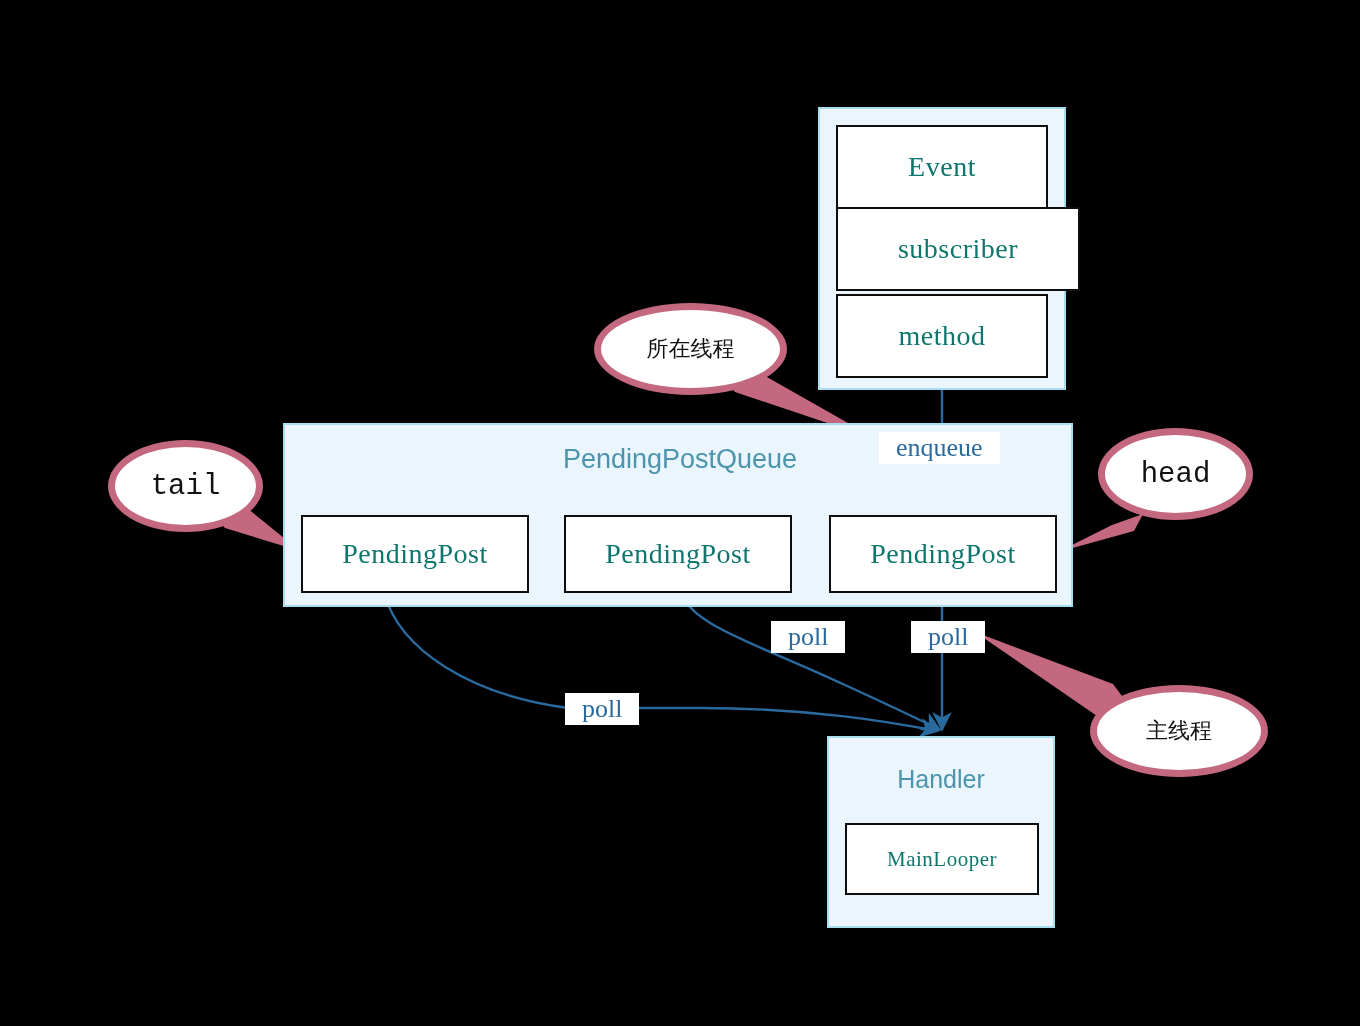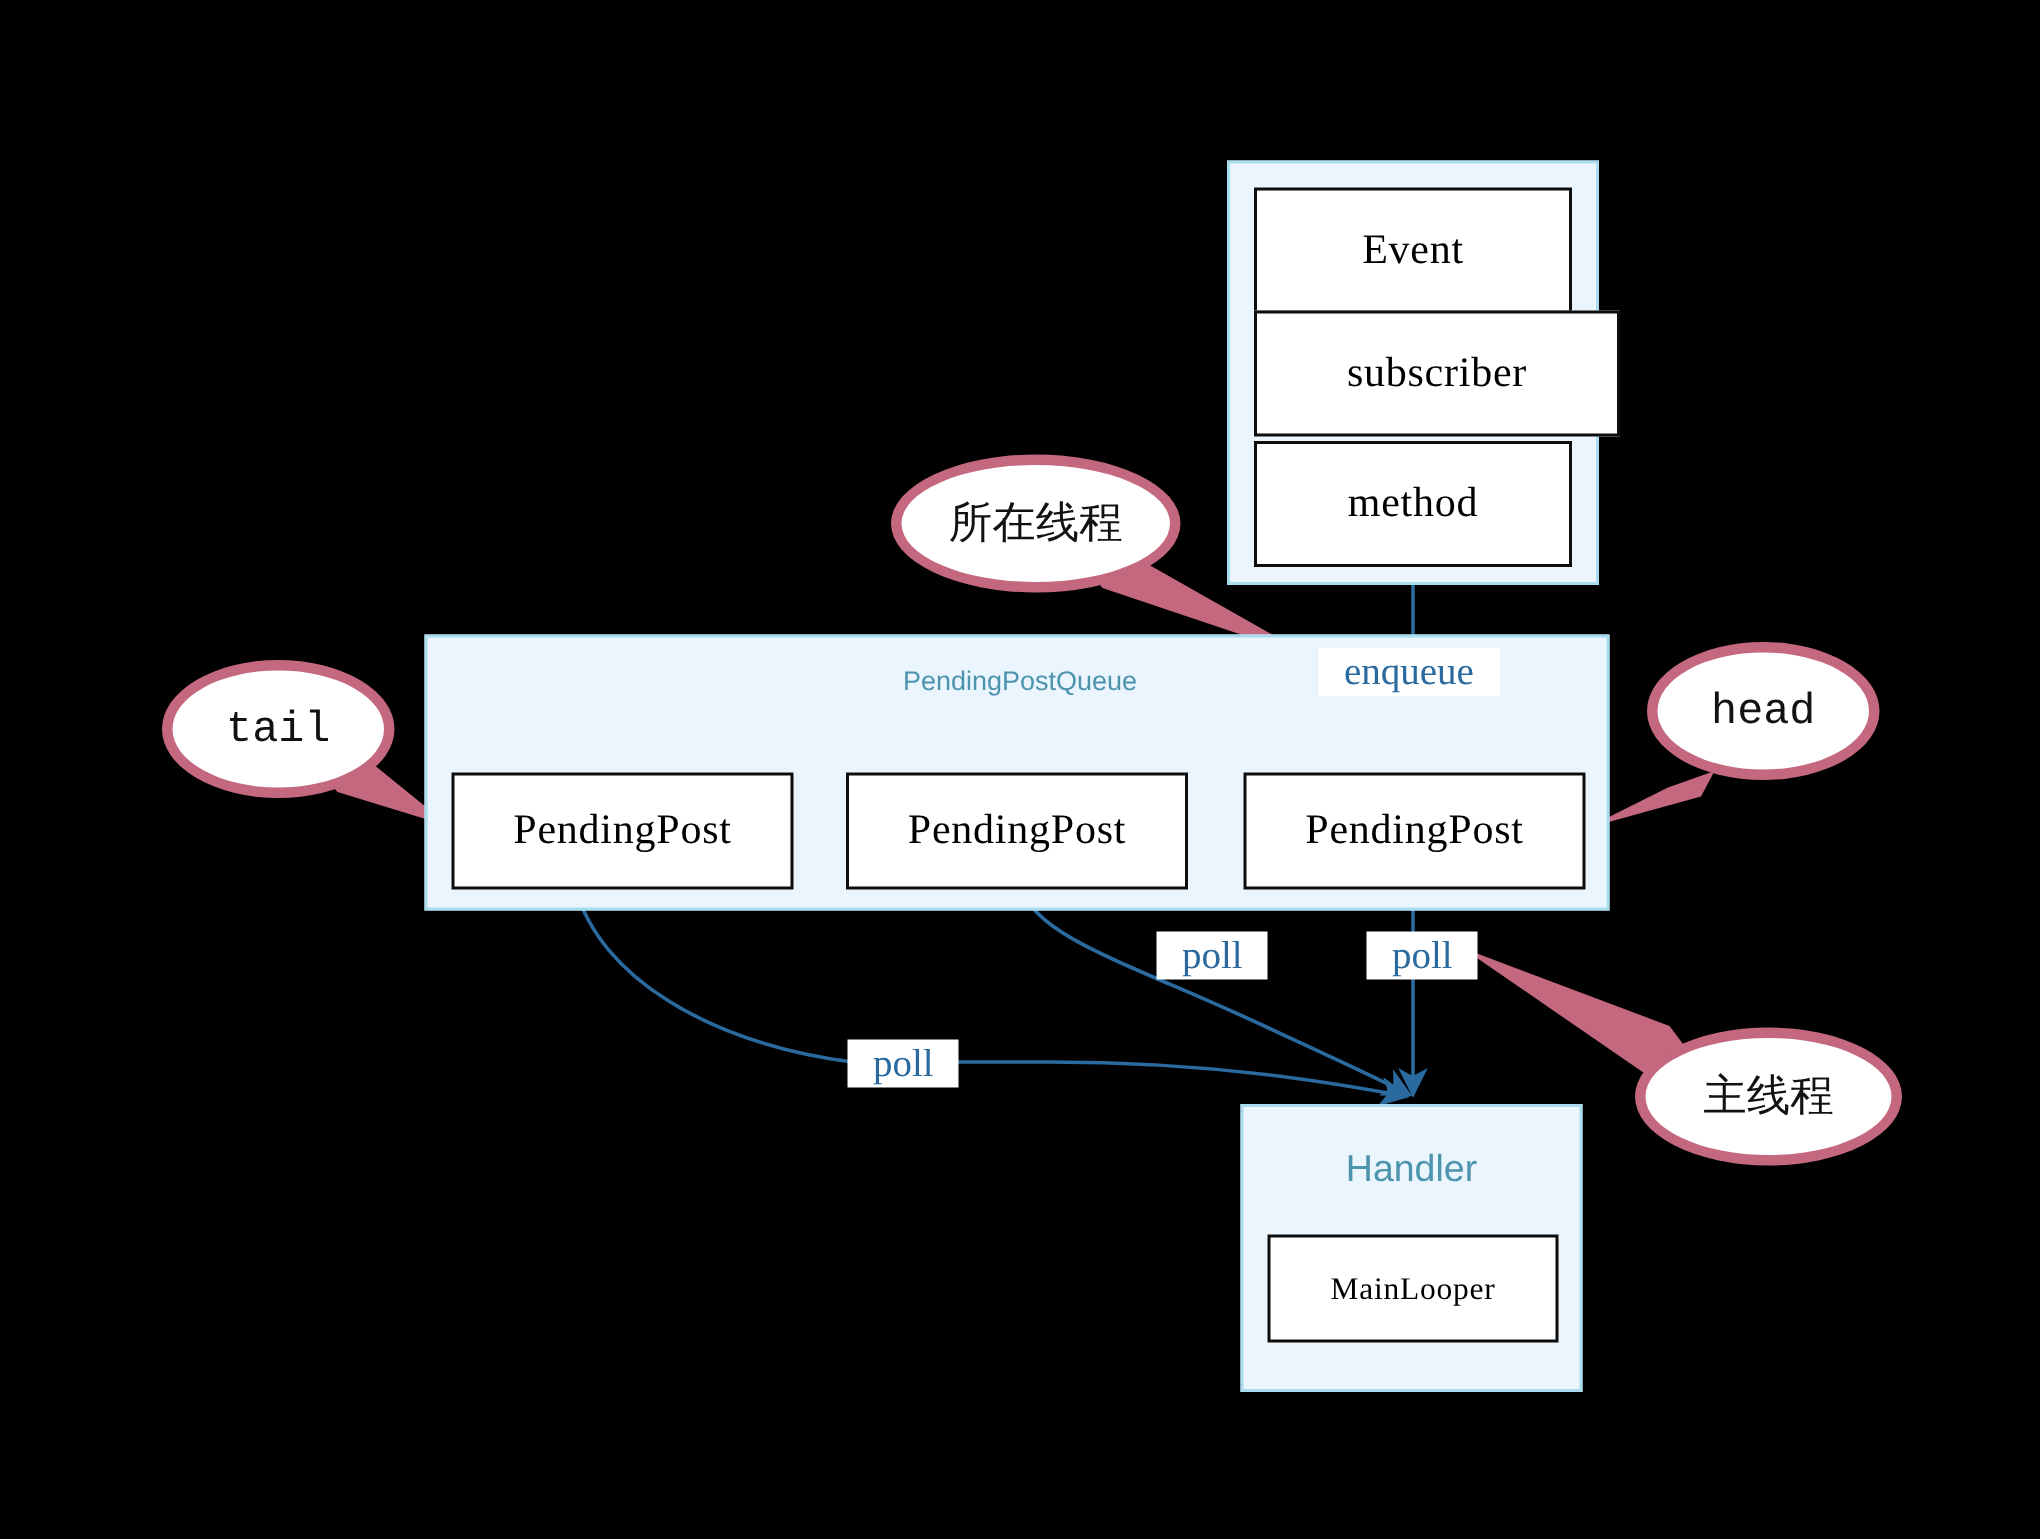--- a/index.html
+++ b/index.html
@@ -37,33 +37,33 @@
   
   .panel-title {
     position: absolute;
     left: 0;
     width: 100%;
     text-align: center;
     font-family: "Liberation Sans", sans-serif;
     color: #4d94ad;
     font-weight: normal;
   }
-  #queue-title   { top: 444px; font-size: 18px; }
+  #queue-title   { top: 444px; font-size: 27px; }
   #handler-title { top: 765px; left: 827px; width: 228px; font-size: 25px; }
 
   
   .wbox {
     position: absolute;
     background: #ffffff;
     border: 2.5px solid #0d0d0d;
     box-sizing: border-box;
     display: flex;
     align-items: center;
     justify-content: center;
-    color: #000000;
+    color: #0f766e;
     font-family: "Liberation Serif", serif;
     font-size: 28px;
     letter-spacing: 0.5px;
     white-space: nowrap;
   }
   
   #event-row-1 { left: 836px; top: 125px; width: 212px; height: 84px; }
   #event-row-2 { left: 836px; top: 207px; width: 244px; height: 84px; }
   #event-row-3 { left: 836px; top: 276px; width: 212px; height: 84px; margin-top: 18px; }
 
@@ -104,21 +104,21 @@
     color: #121212;
     white-space: nowrap;
     z-index: 6;
   }
   .callout.mono {
     font-family: "Liberation Mono", monospace;
     font-size: 29px;
   }
   .callout.cjk {
     font-family: Liberation Sans, sans-serif;
-    font-size: 29px;
+    font-size: 22px;
   }
   #co-thread { left: 594px;  top: 303px; width: 193px; height: 92px; }
   #co-tail   { left: 108px;  top: 440px; width: 155px; height: 92px; }
   #co-head   { left: 1098px; top: 428px; width: 155px; height: 92px; }
   #co-main   { left: 1090px; top: 685px; width: 178px; height: 92px; }
 </style>
 </head>
 <body>
 
 <div id="stage">

